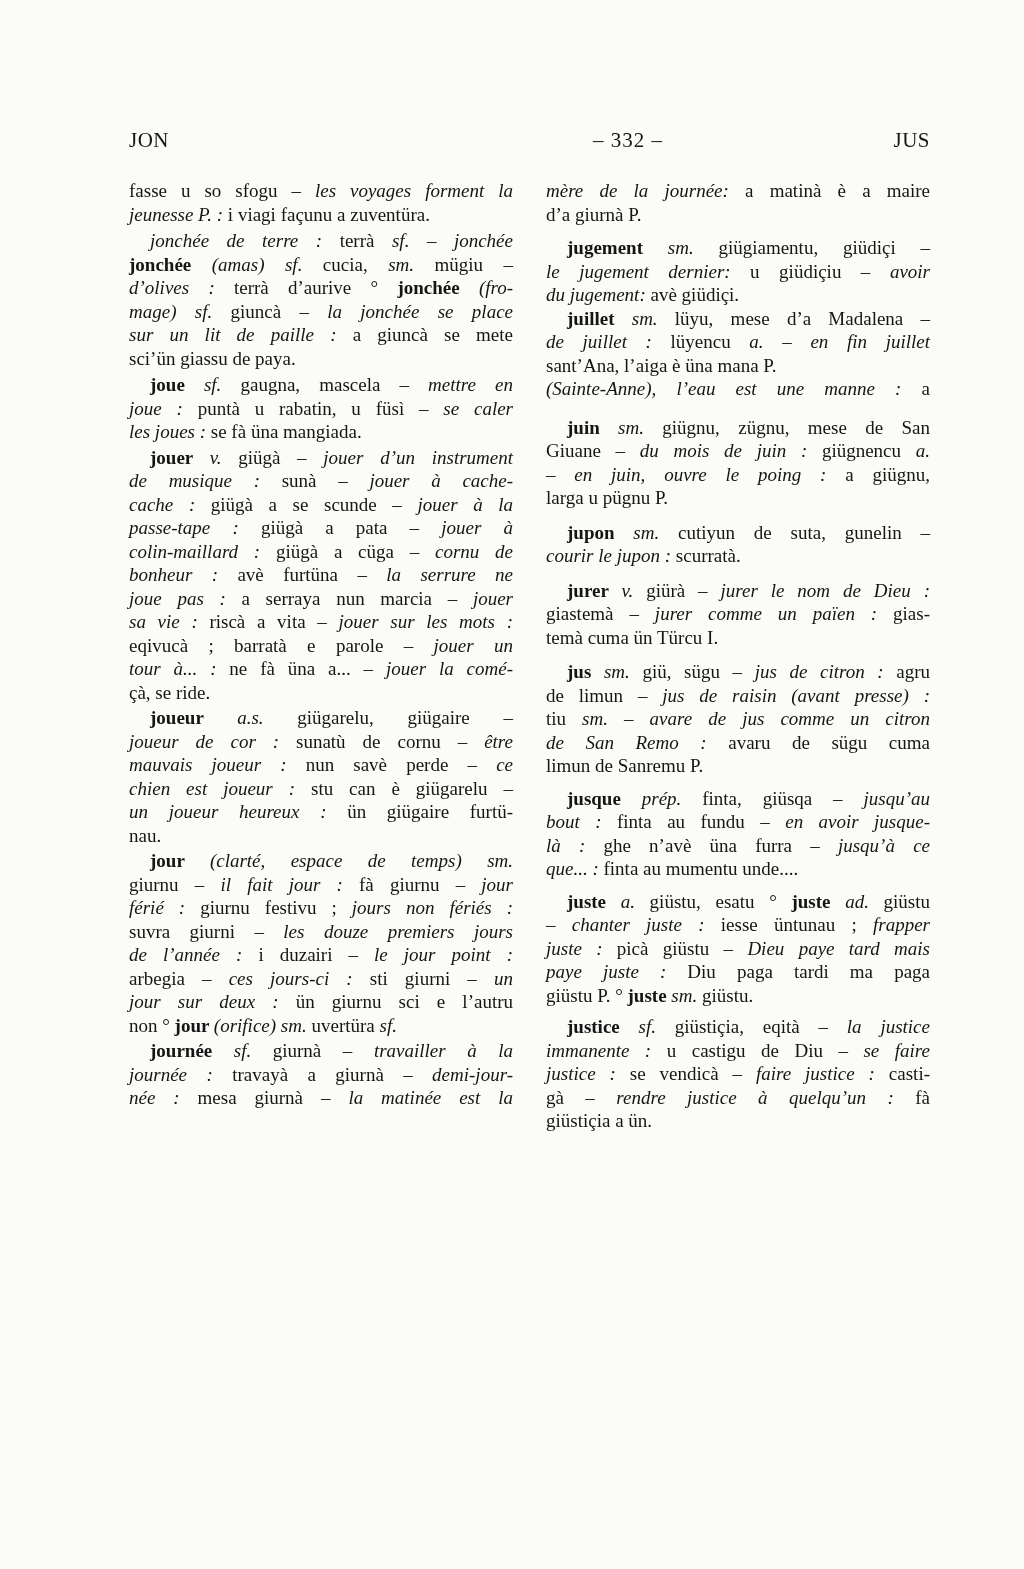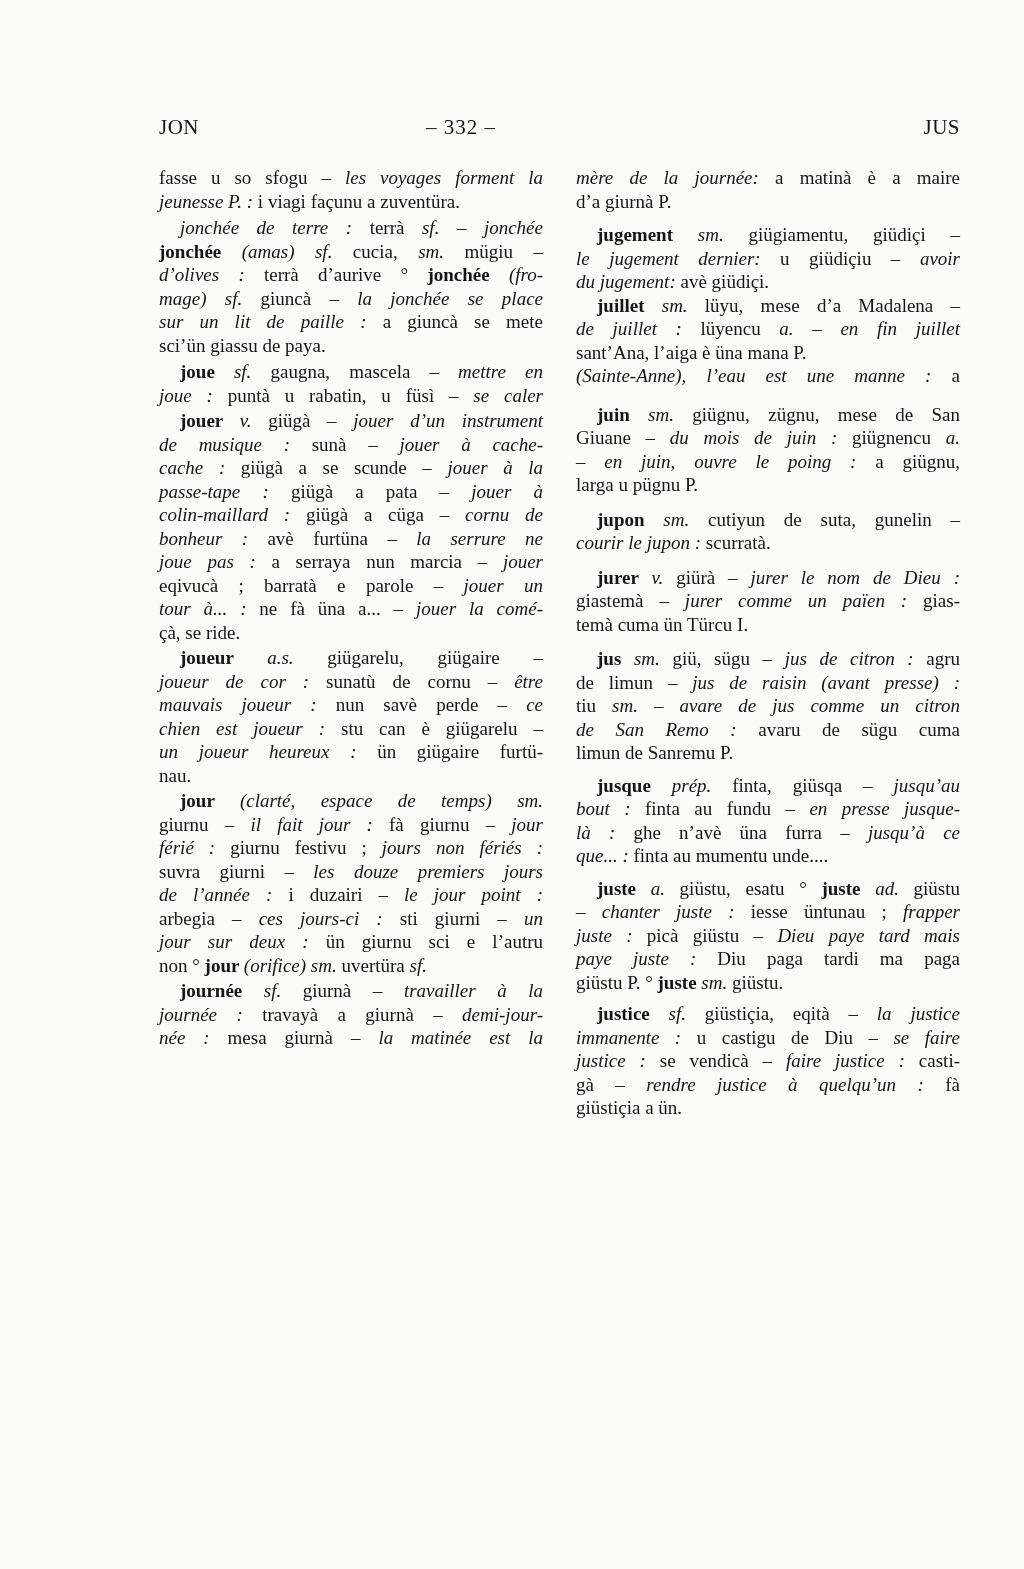--- a/index.html
+++ b/index.html
@@ -4,27 +4,27 @@
 <style>
   html, body { margin:0; padding:0; background:#e8e8e6; }
   .page {
     position:relative;
     width:1024px; height:1569px;
     background:#fbfbf8;
     color:#151515;
     font-family:"Liberation Serif", serif;
     overflow:hidden;
   }
-  .content { position:absolute; left:129px; top:115px; width:801px;margin-left:30px; }
+  .content { position:absolute; left:129px; top:128px; width:801px; }
   .header {
     display:flex; align-items:baseline;
     font-size:21px; letter-spacing:0.5px;
   }
   .header .h-left  { flex:1; text-align:left; }
-  .header .h-center{ flex:1; text-align:left; letter-spacing:1px; }
+  .header .h-center{ flex:1; text-align:right; letter-spacing:1px; }
   .header .h-right { flex:1; text-align:right; }
   .columns { display:flex; gap:33px; margin-top:26px; }
   .col { width:385px; font-size:19px; line-height:23.5px; }
   .line { text-align:justify; text-align-last:justify; min-height:23.5px; white-space:normal; }
   .line.last { text-align-last:left; }
   .para.indent > .line:first-child { text-indent:21px; }
   .seg-i { font-style:italic; }
   .seg-b { font-weight:700; }
 </style>
 </head>
@@ -47,29 +47,31 @@
             <div class="line"><span class="seg-i">jonchée de terre : </span><span class="seg-n">terrà </span><span class="seg-i">sf. </span><span class="seg-n">– </span><span class="seg-i">jonchée</span></div>
             <div class="line"><span class="seg-b">jonchée </span><span class="seg-i">(amas) sf. </span><span class="seg-n">cucia, </span><span class="seg-i">sm. </span><span class="seg-n">mügiu –</span></div>
             <div class="line"><span class="seg-i">d’olives : </span><span class="seg-n">terrà d’aurive ° </span><span class="seg-b">jonchée </span><span class="seg-i">(fro-</span></div>
             <div class="line"><span class="seg-i">mage) sf. </span><span class="seg-n">giuncà – </span><span class="seg-i">la jonchée se place</span></div>
             <div class="line"><span class="seg-i">sur un lit de paille : </span><span class="seg-n">a giuncà se mete</span></div>
             <div class="line last"><span class="seg-n">sci’ün giassu de paya.</span></div>
           </div>
           <div class="para indent" style="margin-top: 3px;">
             <div class="line"><span class="seg-b">joue </span><span class="seg-i">sf. </span><span class="seg-n">gaugna, mascela – </span><span class="seg-i">mettre en</span></div>
             <div class="line"><span class="seg-i">joue : </span><span class="seg-n">puntà u rabatin, u füsì – </span><span class="seg-i">se caler</span></div>
+            <div class="line last"><span class="seg-i">les joues : </span><span class="seg-n">se fà üna mangiada.</span></div>
           </div>
           <div class="para indent" style="margin-top: 2px;">
             <div class="line"><span class="seg-b">jouer </span><span class="seg-i">v. </span><span class="seg-n">giügà – </span><span class="seg-i">jouer d’un instrument</span></div>
             <div class="line"><span class="seg-i">de musique : </span><span class="seg-n">sunà – </span><span class="seg-i">jouer à cache-</span></div>
             <div class="line"><span class="seg-i">cache : </span><span class="seg-n">giügà a se scunde – </span><span class="seg-i">jouer à la</span></div>
             <div class="line"><span class="seg-i">passe-tape : </span><span class="seg-n">giügà a pata – </span><span class="seg-i">jouer à</span></div>
             <div class="line"><span class="seg-i">colin-maillard : </span><span class="seg-n">giügà a cüga – </span><span class="seg-i">cornu de</span></div>
             <div class="line"><span class="seg-i">bonheur : </span><span class="seg-n">avè furtüna – </span><span class="seg-i">la serrure ne</span></div>
             <div class="line"><span class="seg-i">joue pas : </span><span class="seg-n">a serraya nun marcia – </span><span class="seg-i">jouer</span></div>
+            <div class="line"><span class="seg-i">sa vie : </span><span class="seg-n">riscà a vita – </span><span class="seg-i">jouer sur les mots :</span></div>
             <div class="line"><span class="seg-n">eqivucà ; barratà e parole – </span><span class="seg-i">jouer un</span></div>
             <div class="line"><span class="seg-i">tour à... : </span><span class="seg-n">ne fà üna a... – </span><span class="seg-i">jouer la comé-</span></div>
             <div class="line last"><span class="seg-n">çà, se ride.</span></div>
           </div>
           <div class="para indent" style="margin-top: 2px;">
             <div class="line"><span class="seg-b">joueur </span><span class="seg-i">a.s. </span><span class="seg-n">giügarelu, giügaire –</span></div>
             <div class="line"><span class="seg-i">joueur de cor : </span><span class="seg-n">sunatù de cornu – </span><span class="seg-i">être</span></div>
             <div class="line"><span class="seg-i">mauvais joueur : </span><span class="seg-n">nun savè perde – </span><span class="seg-i">ce</span></div>
             <div class="line"><span class="seg-i">chien est joueur : </span><span class="seg-n">stu can è giügarelu –</span></div>
             <div class="line"><span class="seg-i">un joueur heureux : </span><span class="seg-n">ün giügaire furtü-</span></div>
@@ -124,21 +126,21 @@
           </div>
           <div class="para indent" style="margin-top: 11px;">
             <div class="line"><span class="seg-b">jus </span><span class="seg-i">sm. </span><span class="seg-n">giü, sügu – </span><span class="seg-i">jus de citron : </span><span class="seg-n">agru</span></div>
             <div class="line"><span class="seg-n">de limun – </span><span class="seg-i">jus de raisin (avant presse) :</span></div>
             <div class="line"><span class="seg-n">tiu </span><span class="seg-i">sm. </span><span class="seg-n">– </span><span class="seg-i">avare de jus comme un citron</span></div>
             <div class="line"><span class="seg-i">de San Remo : </span><span class="seg-n">avaru de sügu cuma</span></div>
             <div class="line last"><span class="seg-n">limun de Sanremu P.</span></div>
           </div>
           <div class="para indent" style="margin-top: 9px;">
             <div class="line"><span class="seg-b">jusque </span><span class="seg-i">prép. </span><span class="seg-n">finta, giüsqa – </span><span class="seg-i">jusqu’au</span></div>
-            <div class="line"><span class="seg-i">bout : </span><span class="seg-n">finta au fundu – </span><span class="seg-i">en presse jusque-</span></div>
+            <div class="line"><span class="seg-i">bout : </span><span class="seg-n">finta au fundu – </span><span class="seg-i">en avoir jusque-</span></div>
             <div class="line"><span class="seg-i">là : </span><span class="seg-n">ghe n’avè üna furra – </span><span class="seg-i">jusqu’à ce</span></div>
             <div class="line last"><span class="seg-i">que... : </span><span class="seg-n">finta au mumentu unde....</span></div>
           </div>
           <div class="para indent" style="margin-top: 9px;">
             <div class="line"><span class="seg-b">juste </span><span class="seg-i">a. </span><span class="seg-n">giüstu, esatu ° </span><span class="seg-b">juste </span><span class="seg-i">ad. </span><span class="seg-n">giüstu</span></div>
             <div class="line"><span class="seg-n">– </span><span class="seg-i">chanter juste : </span><span class="seg-n">iesse üntunau ; </span><span class="seg-i">frapper</span></div>
             <div class="line"><span class="seg-i">juste : </span><span class="seg-n">picà giüstu – </span><span class="seg-i">Dieu paye tard mais</span></div>
             <div class="line"><span class="seg-i">paye juste : </span><span class="seg-n">Diu paga tardi ma paga</span></div>
             <div class="line last"><span class="seg-n">giüstu P. ° </span><span class="seg-b">juste </span><span class="seg-i">sm. </span><span class="seg-n">giüstu.</span></div>
           </div>

